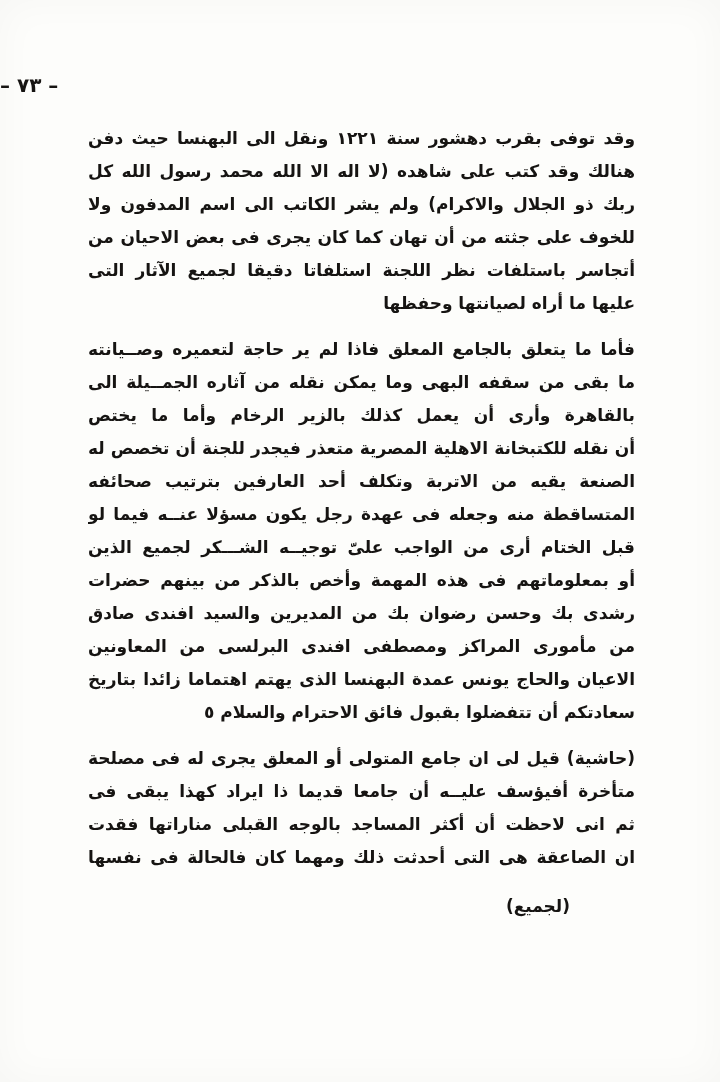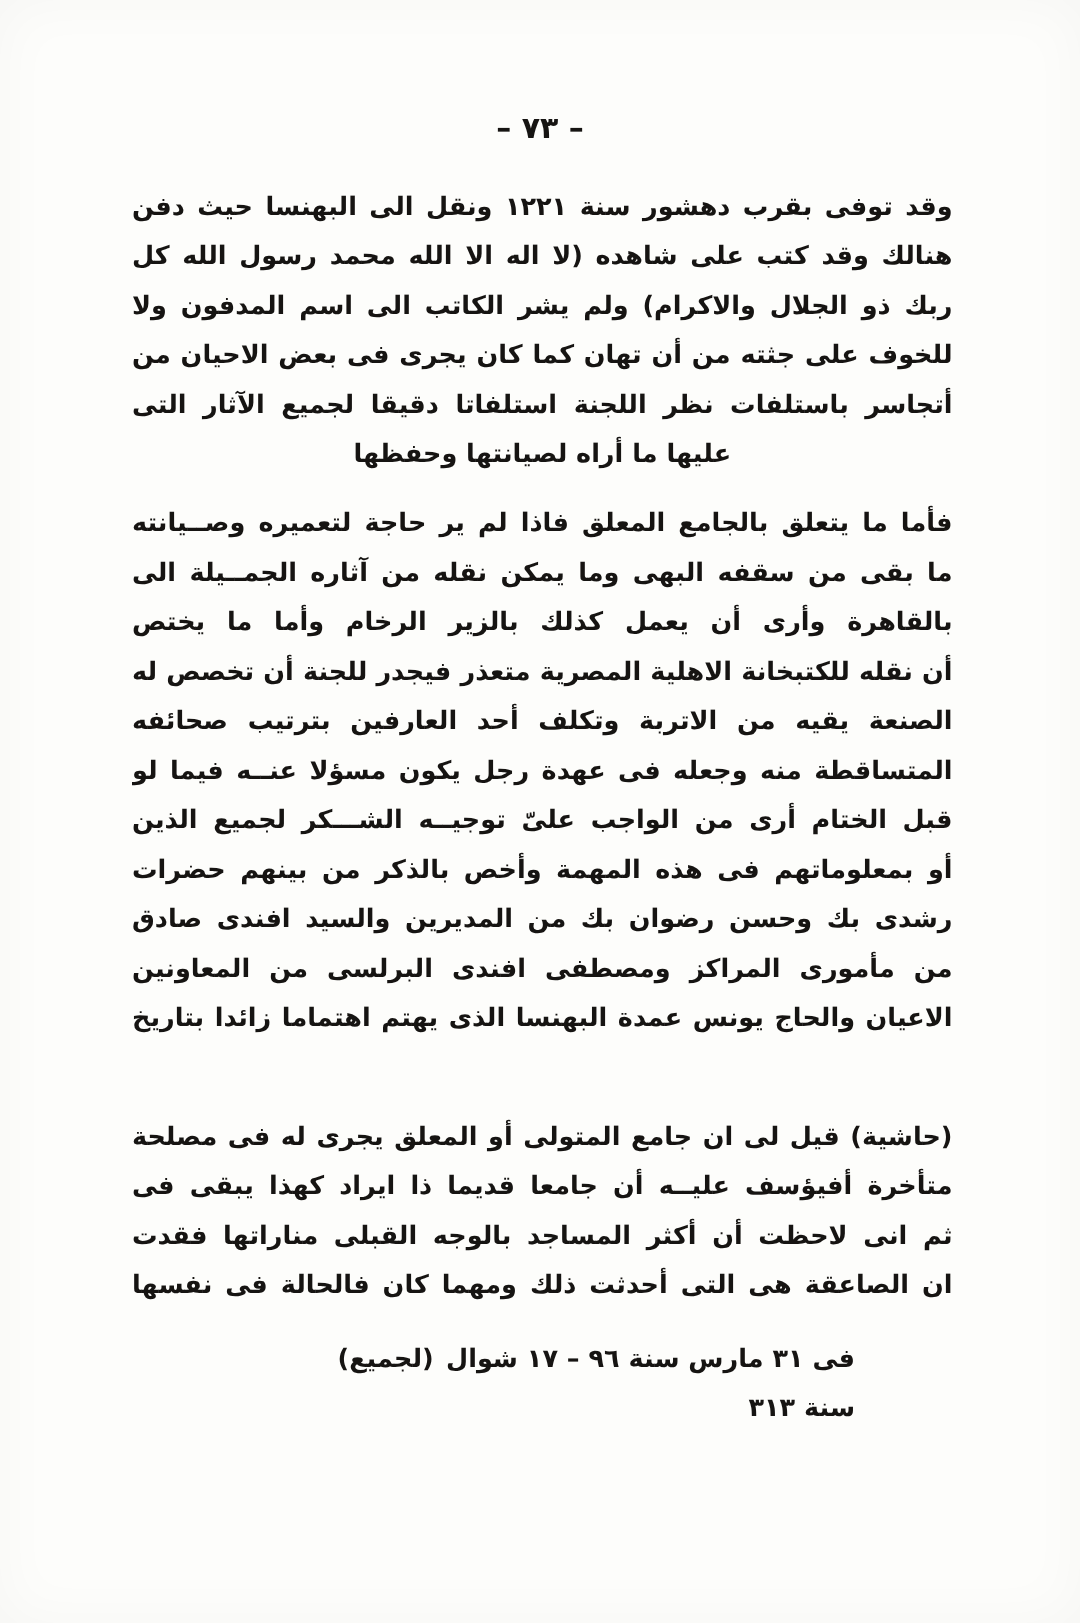--- a/index.html
+++ b/index.html
@@ -11,42 +11,42 @@
     background: #fdfdfb;
     color: #161412;
     font-family: "DejaVu Sans", sans-serif;
     font-weight: 700;
     direction: rtl;
     overflow: hidden;
     box-shadow: inset 0 0 40px rgba(0,0,0,0.03);
   }
   .page-number {
     padding-top: 72px;
-    text-align: center;
+    text-align: left;
     font-size: 20px;
     line-height: 26px;
     letter-spacing: 3px;
   }
   .content {
     padding: 24px 85px 0 88px;
     font-size: 17px;
     line-height: 33px;
   }
   .paragraph { margin: 0 0 13px 0; }
   .line {
     height: 33px;
     overflow: hidden;
     white-space: nowrap;
   }
   .line.j {
     text-align: justify;
     text-align-last: justify;
     white-space: normal;
   }
-  .line.last { text-align: center; }
+  .line.last { text-align: right; }
   .line.sigline {
     display: flex;
     justify-content: space-between;
     align-items: baseline;
     padding-left: 75px;
   }
   .footer {
     margin-top: 16px;
     padding: 0 150px;           
     padding-right: 150px;
@@ -83,30 +83,30 @@
       <div class="line j">بالقاهرة وأرى أن يعمل كذلك بالزير الرخام وأما ما يختص بالمصحف الشريف فاذا رؤى</div>
       <div class="line j">أن نقله للكتبخانة الاهلية المصرية متعذر فيجدر للجنة أن تخصص له صــندوقا محكم</div>
       <div class="line j">الصنعة يقيه من الاتربة وتكلف أحد العارفين بترتيب صحائفه وتنظيمها ولصق القطع</div>
       <div class="line j">المتساقطة منه وجعله فى عهدة رجل يكون مسؤلا عنــه فيما لو حصل له ما يضر به ثم انى</div>
       <div class="line j">قبل الختام أرى من الواجب علىّ توجيــه الشـــكر لجميع الذين ساعدونى بأنفسهم</div>
       <div class="line j">أو بمعلوماتهم فى هذه المهمة وأخص بالذكر من بينهم حضرات فائق بك وعدلى بك وعمر</div>
       <div class="line j">رشدى بك وحسن رضوان بك من المديرين والسيد افندى صادق ومحمد افندى غنيم</div>
       <div class="line j">من مأمورى المراكز ومصطفى افندى البرلسى من المعاونين ومحمد بك عبــد الرازق من</div>
       <div class="line j">الاعيان والحاج يونس عمدة البهنسا الذى يهتم اهتماما زائدا بتاريخ بلده وآثارها وأرجو</div>
       <div class="line sigline">
+        <span>سعادتكم أن تتفضلوا بقبول فائق الاحترام والسلام ٥</span>
       </div>
     </div>
 
     <div class="paragraph">
       <div class="line j">(حاشية) قيل لى ان جامع المتولى أو المعلق يجرى له فى مصلحة الاوقاف مبلغ ٥٠٠ جنيه</div>
       <div class="line j">متأخرة أفيؤسف عليــه أن جامعا قديما ذا ايراد كهذا يبقى فى الحالة السيئة التى هو عليها</div>
       <div class="line j">ثم انى لاحظت أن أكثر المساجد بالوجه القبلى مناراتها فقدت تيجانها ولما سألت قيل لى</div>
       <div class="line j">ان الصاعقة هى التى أحدثت ذلك ومهما كان فالحالة فى نفسها جديرة بالذكر والالتفات</div>
     </div>
 
   </div>
 
   <div class="footer">
-    <span>فى ٣١ مارس سنة ٩٦ – ١٧ شوال سنة ٣١٣</span>
     <span>(لجميع)</span>
   </div>
 
 </div>
 
 </body></html>

